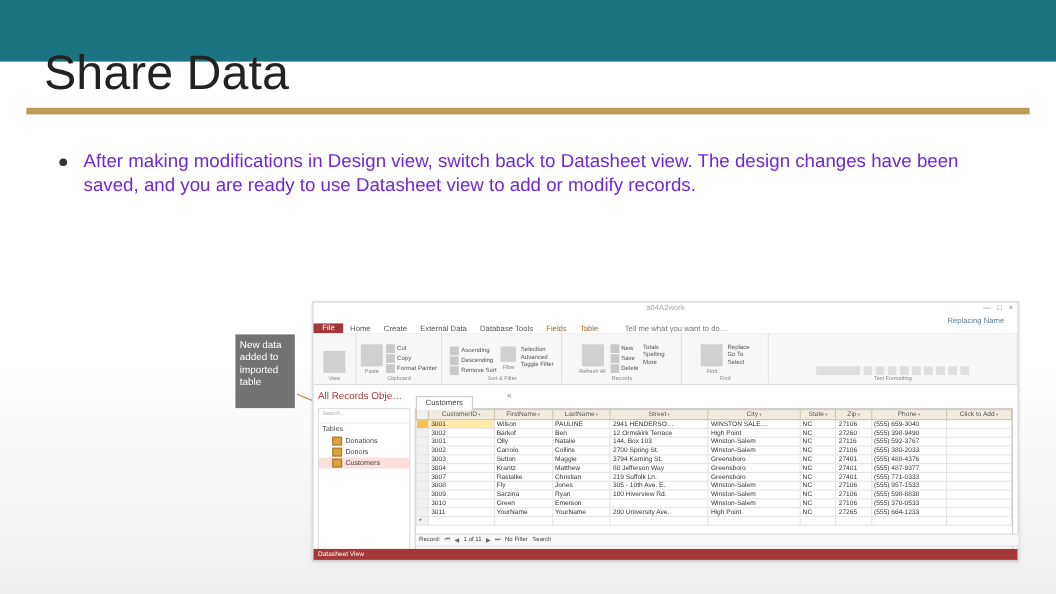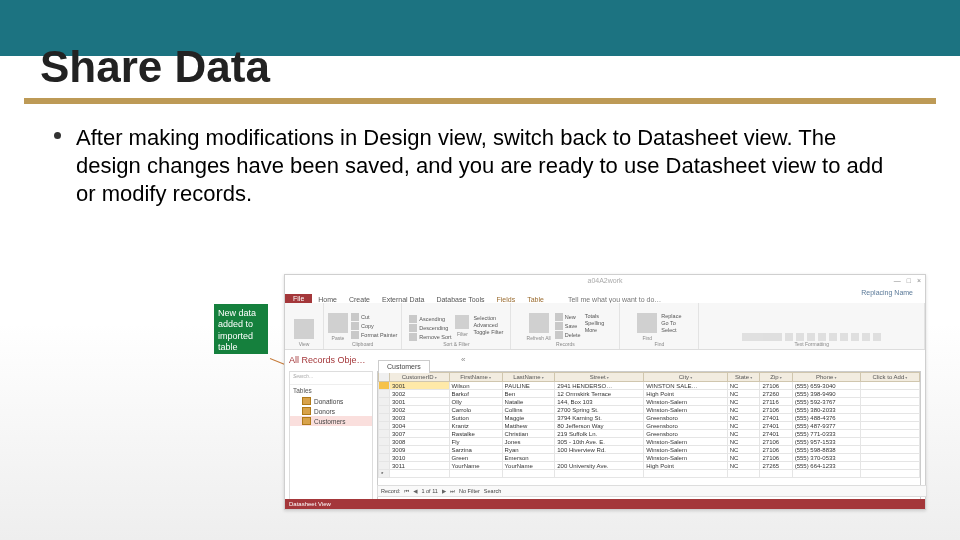--- a/index.html
+++ b/index.html
@@ -1,28 +1,28 @@
 <!DOCTYPE html>
 <html><head>
 <meta charset="utf-8">
 <style>
   html,body{margin:0;padding:0;width:960px;height:540px;font-family:"Segoe UI",Arial,sans-serif;background:#fff;overflow:hidden;}
   body{background:linear-gradient(to bottom,#fff 0%,#fff 60%,#eee 100%);}
 
   
   .hdr-band{position:absolute;left:0;top:0;width:960px;height:56px;background:#1c7381;}
-  .hdr-title{position:absolute;left:40px;top:42px;font-size:44px;font-weight:700;color:#222;letter-spacing:0;}
+  .hdr-title{position:absolute;left:40px;top:42px;font-size:44px;font-weight:400;color:#222;letter-spacing:0;}
   .hdr-rule{position:absolute;left:24px;top:98px;width:912px;height:6px;background:#bd9a56;}
 
   
-  .bullet{position:absolute;left:76px;top:124px;width:820px;font-size:22px;line-height:1.28;color:#000000;}
+  .bullet{position:absolute;left:76px;top:136px;width:820px;font-size:17px;line-height:1.28;color:#6d28d9;}
   .bullet .dot{position:absolute;left:-22px;top:8px;width:7px;height:7px;border-radius:50%;background:#333;}
 
   
-  .callout{position:absolute;left:214px;top:304px;width:54px;height:50px;background:#15803d;color:#fff;font-size:9px;line-height:1.25;padding:4px;box-sizing:border-box;}
+  .callout{position:absolute;left:214px;top:304px;width:54px;height:67px;background:#737373;color:#fff;font-size:9px;line-height:1.25;padding:4px;box-sizing:border-box;}
   .callout-line{position:absolute;left:270px;top:358px;width:58px;height:0;border-top:1px solid #c67b3a;transform:rotate(22deg);transform-origin:left center;}
 
   
   .win{position:absolute;left:284px;top:274px;width:640px;height:234px;background:#fff;border:1px solid #cfcfcf;box-shadow:0 1px 3px rgba(0,0,0,.15);font-size:6px;color:#444;}
   .win .titlebar{position:absolute;right:4px;top:2px;font-size:7px;color:#888;display:flex;gap:6px;}
   .win .prog{position:absolute;left:50%;top:2px;transform:translateX(-50%);font-size:7px;color:#aaa;}
 
   
   .tabs{position:absolute;left:0;top:14px;width:100%;height:14px;border-bottom:1px solid #ddd;display:flex;align-items:flex-end;}
   .tabs span{padding:0 6px;font-size:7px;color:#555;}

